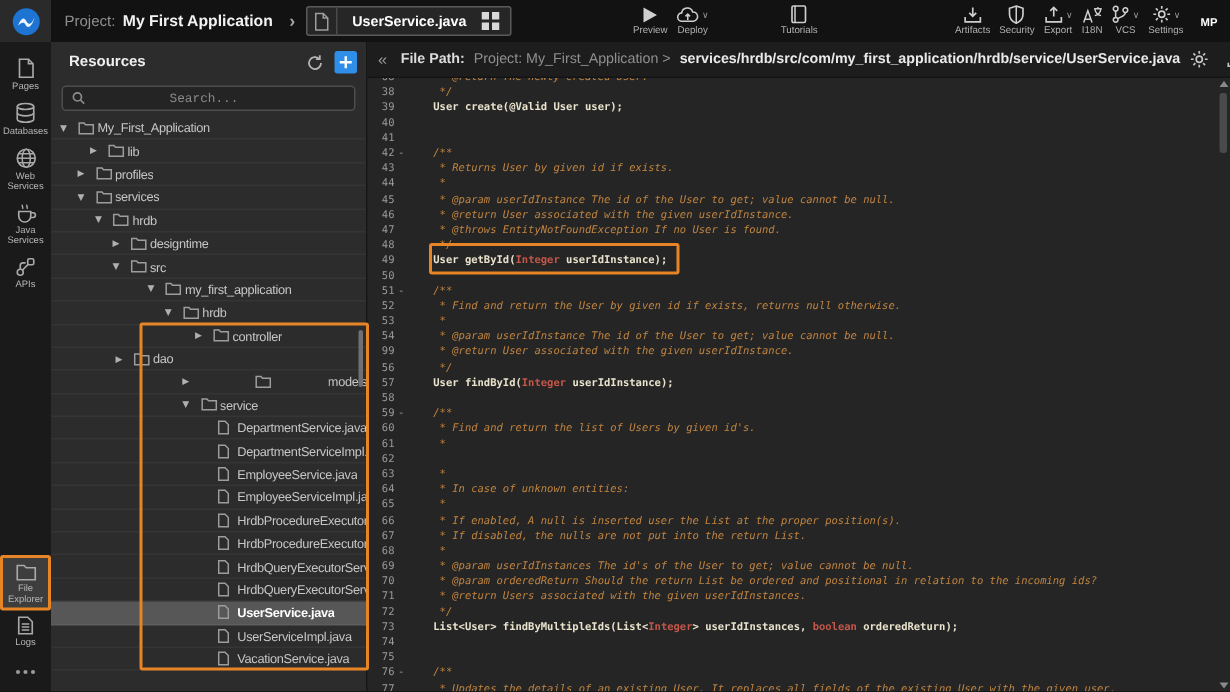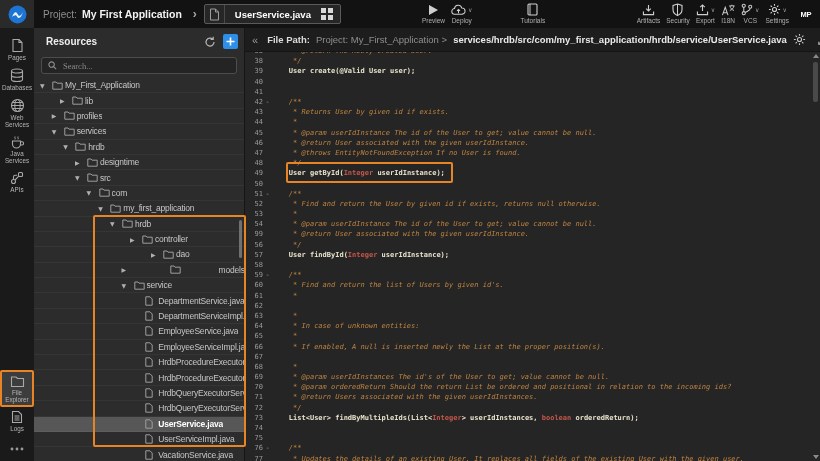--- a/index.html
+++ b/index.html
@@ -45,21 +45,21 @@
   .resources{position:absolute;left:34px;top:28px;width:211px;height:433px;background:#2c2c2c;
              border-right:1px solid #161616;overflow:hidden;z-index:3;}
   .res-header{height:27px;display:flex;align-items:center;padding:0 6px 0 12px;}
   .res-title{font-size:10px;font-weight:bold;color:#efefef;flex:1;}
   .res-btn{color:#b5b5b5;display:flex;align-items:center;justify-content:center;width:18px;height:18px;cursor:pointer;}
   .res-add{width:15px;height:15px;border-radius:2px;display:flex;align-items:center;justify-content:center;
            color:#fff;cursor:pointer;margin-left:4px;}
   .searchbox{margin:2px 7px 4px 7px;height:17px;background:#242424;border:1px solid #4d4d4d;border-radius:3px;
              display:flex;align-items:center;padding:0 6px;gap:4px;}
   .searchbox input{background:transparent;border:none;outline:none;color:#bdbdbd;font-size:8.5px;
-                   font-family:Liberation Serif, serif;width:150px;}
+                   font-family:Liberation Mono, monospace;width:150px;text-align:center;}
   .searchbox input::placeholder{color:#8a8a8a;}
   .searchbox .sicon{color:#8f8f8f;display:flex;}
   .tree{position:relative;}
   .trow{height:15.4px;display:flex;align-items:center;border-bottom:1px solid rgba(255,255,255,0.045);
         cursor:pointer;white-space:nowrap;overflow:hidden;}
   .trow .arrowslot{width:12px;flex:0 0 12px;display:flex;align-items:center;justify-content:flex-start;
         color:#b0b0b0;font-size:6px;font-family:"DejaVu Sans",sans-serif;}
   .trow .ticon{flex:0 0 13px;display:flex;align-items:center;color:#9d9d9d;}
   .trow .tlabel{font-size:8.5px;letter-spacing:-0.2px;color:#c6c6c6;overflow:hidden;}
   .trow.selected{background:#575757;}
@@ -404,29 +404,20 @@
         </div>
         <div class="trow" style="padding-left: 40.95px;">
           <span class="arrowslot">▼</span>
           <span class="ticon">
             <svg width="11" height="9" viewBox="0 0 11 9">
               <path d="M0.8 1h3.2L5 2.2h5.2V8.2H0.8z" fill="none" stroke="currentColor" stroke-width="1"></path>
             </svg>
           </span>
           <span class="tlabel">src</span>
         </div>
-        <div class="trow" style="padding-left: 52.6px;">
-          <span class="arrowslot">▼</span>
-          <span class="ticon">
-            <svg width="11" height="9" viewBox="0 0 11 9">
-              <path d="M0.8 1h3.2L5 2.2h5.2V8.2H0.8z" fill="none" stroke="currentColor" stroke-width="1"></path>
-            </svg>
-          </span>
-          <span class="tlabel">com</span>
-        </div>
         <div class="trow" style="padding-left: 64.25px;">
           <span class="arrowslot">▼</span>
           <span class="ticon">
             <svg width="11" height="9" viewBox="0 0 11 9">
               <path d="M0.8 1h3.2L5 2.2h5.2V8.2H0.8z" fill="none" stroke="currentColor" stroke-width="1"></path>
             </svg>
           </span>
           <span class="tlabel">my_first_application</span>
         </div>
         <div class="trow" style="padding-left: 75.9px;">
@@ -440,21 +431,21 @@
         </div>
         <div class="trow" style="padding-left: 96px;">
           <span class="arrowslot">▶</span>
           <span class="ticon">
             <svg width="11" height="9" viewBox="0 0 11 9">
               <path d="M0.8 1h3.2L5 2.2h5.2V8.2H0.8z" fill="none" stroke="currentColor" stroke-width="1"></path>
             </svg>
           </span>
           <span class="tlabel">controller</span>
         </div>
-        <div class="trow" style="padding-left: 117px;">
+        <div class="trow" style="padding-left: 43px;">
           <span class="arrowslot">▶</span>
           <span class="ticon">
             <svg width="11" height="9" viewBox="0 0 11 9">
               <path d="M0.8 1h3.2L5 2.2h5.2V8.2H0.8z" fill="none" stroke="currentColor" stroke-width="1"></path>
             </svg>
           </span>
           <span class="tlabel">dao</span>
         </div>
         <div class="trow" style="padding-left: 87.55px; gap: 36px;">
           <span class="arrowslot">▶</span>
@@ -743,25 +734,26 @@
             <span class="ctext"><span class="seg-c">     * In case of unknown entities:</span></span>
           </div>
           <div class="cline">
             <span class="ln">65</span>
             <span class="fold"></span>
             <span class="ctext"><span class="seg-c">     *</span></span>
           </div>
           <div class="cline">
             <span class="ln">66</span>
             <span class="fold"></span>
-            <span class="ctext"><span class="seg-c">     * If enabled, A null is inserted newly the List at the proper position(s).</span></span>
+            <span class="ctext"><span class="seg-c">     * If enabled, A null is inserted user the List at the proper position(s).</span></span>
           </div>
           <div class="cline">
             <span class="ln">67</span>
             <span class="fold"></span>
+            <span class="ctext"><span class="seg-c">     * If disabled, the nulls are not put into the return List.</span></span>
           </div>
           <div class="cline">
             <span class="ln">68</span>
             <span class="fold"></span>
             <span class="ctext"><span class="seg-c">     *</span></span>
           </div>
           <div class="cline">
             <span class="ln">69</span>
             <span class="fold"></span>
             <span class="ctext"><span class="seg-c">     * @param userIdInstances The id's of the User to get; value cannot be null.</span></span>

